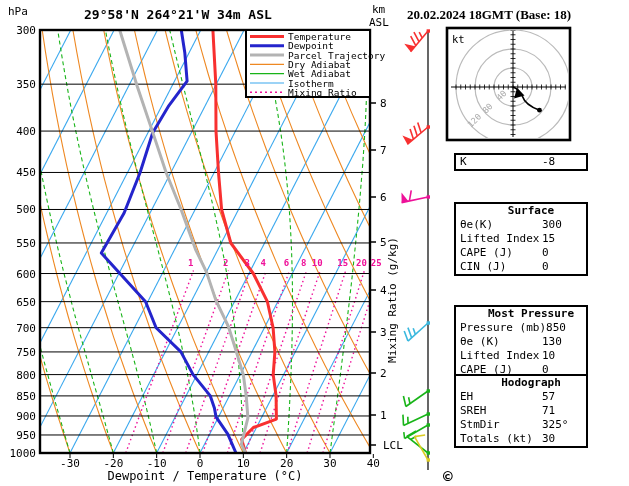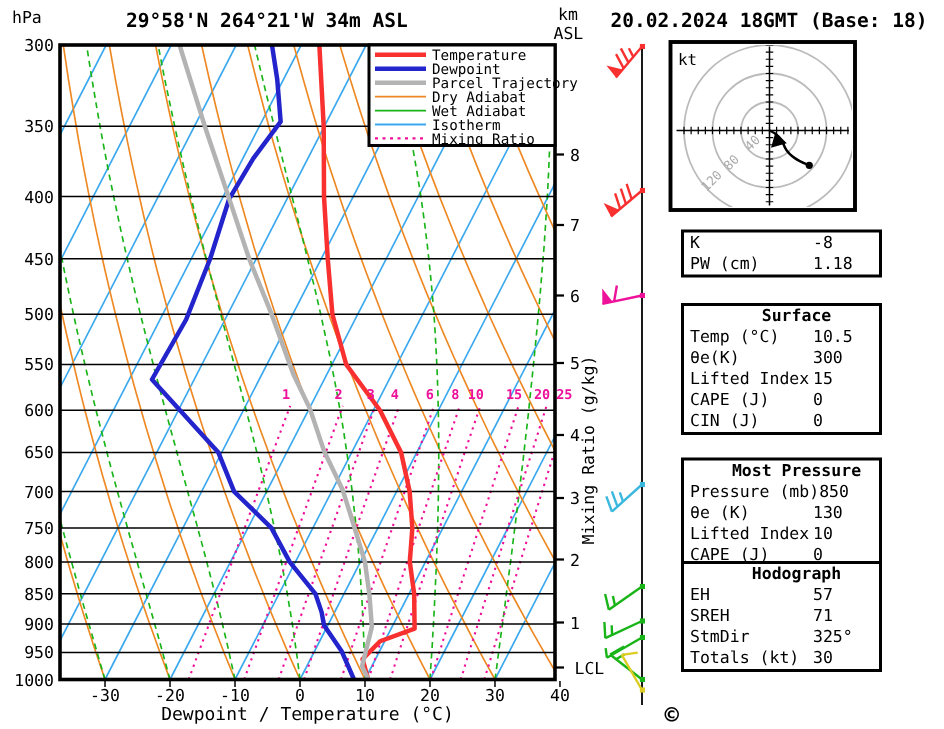--- a/index.html
+++ b/index.html
@@ -1,20 +1,20 @@
 <!DOCTYPE html>
 <html><head>
 <meta charset="utf-8">
 <style>
   html,body{margin:0;padding:0;background:#fff;}
   #stage{position:relative;width:629px;height:486px;background:#fff;overflow:hidden;
          font-family:"DejaVu Sans Mono","Liberation Mono",monospace;color:#000;}
   .hdr{position:absolute;font-weight:bold;font-size:13px;white-space:pre;letter-spacing:0px;}
   #title{left:52px;top:7px;margin-left:32px;}
-  #date{left:407px;top:7px;}
+  #date{left:407px;top:7px;font-family:Liberation Serif, serif;}
   #copyright{position:absolute;left:443px;top:467px;font-weight:bold;font-size:16px;}
   .statbox{position:absolute;left:454px;width:130px;border:2px solid #000;background:#fff;
            font-size:11px;line-height:14px;}
   .statbox .hd{text-align:center;font-weight:bold;padding-left:20px;}
   .srow{display:flex;padding:0 4px;}
   .srow .lb{flex:1;white-space:pre;}
   .srow .vl{width:40px;text-align:left;white-space:pre;}
   svg{position:absolute;left:0;top:0;}
   svg text{font-family:"DejaVu Sans Mono","Liberation Mono",monospace;}
 </style>
@@ -329,31 +329,23 @@
       </g>
     </svg>
   <div class="hdr" id="title">29°58'N 264°21'W 34m ASL</div>
   <div class="hdr" id="date">20.02.2024 18GMT (Base: 18)</div>
   <div id="stats-col">
       <div class="statbox" style="top: 153px;">
         <div class="srow">
           <span class="lb">K</span>
           <span class="vl">-8</span>
         </div>
-        <div class="srow">
-          <span class="lb">PW (cm)</span>
-          <span class="vl">1.18</span>
-        </div>
       </div>
       <div class="statbox" style="top: 202px;">
         <div class="hd">Surface</div>
-        <div class="srow">
-          <span class="lb">Temp (°C)</span>
-          <span class="vl">10.5</span>
-        </div>
         <div class="srow">
           <span class="lb">θe(K)</span>
           <span class="vl">300</span>
         </div>
         <div class="srow">
           <span class="lb">Lifted Index</span>
           <span class="vl">15</span>
         </div>
         <div class="srow">
           <span class="lb">CAPE (J)</span>

